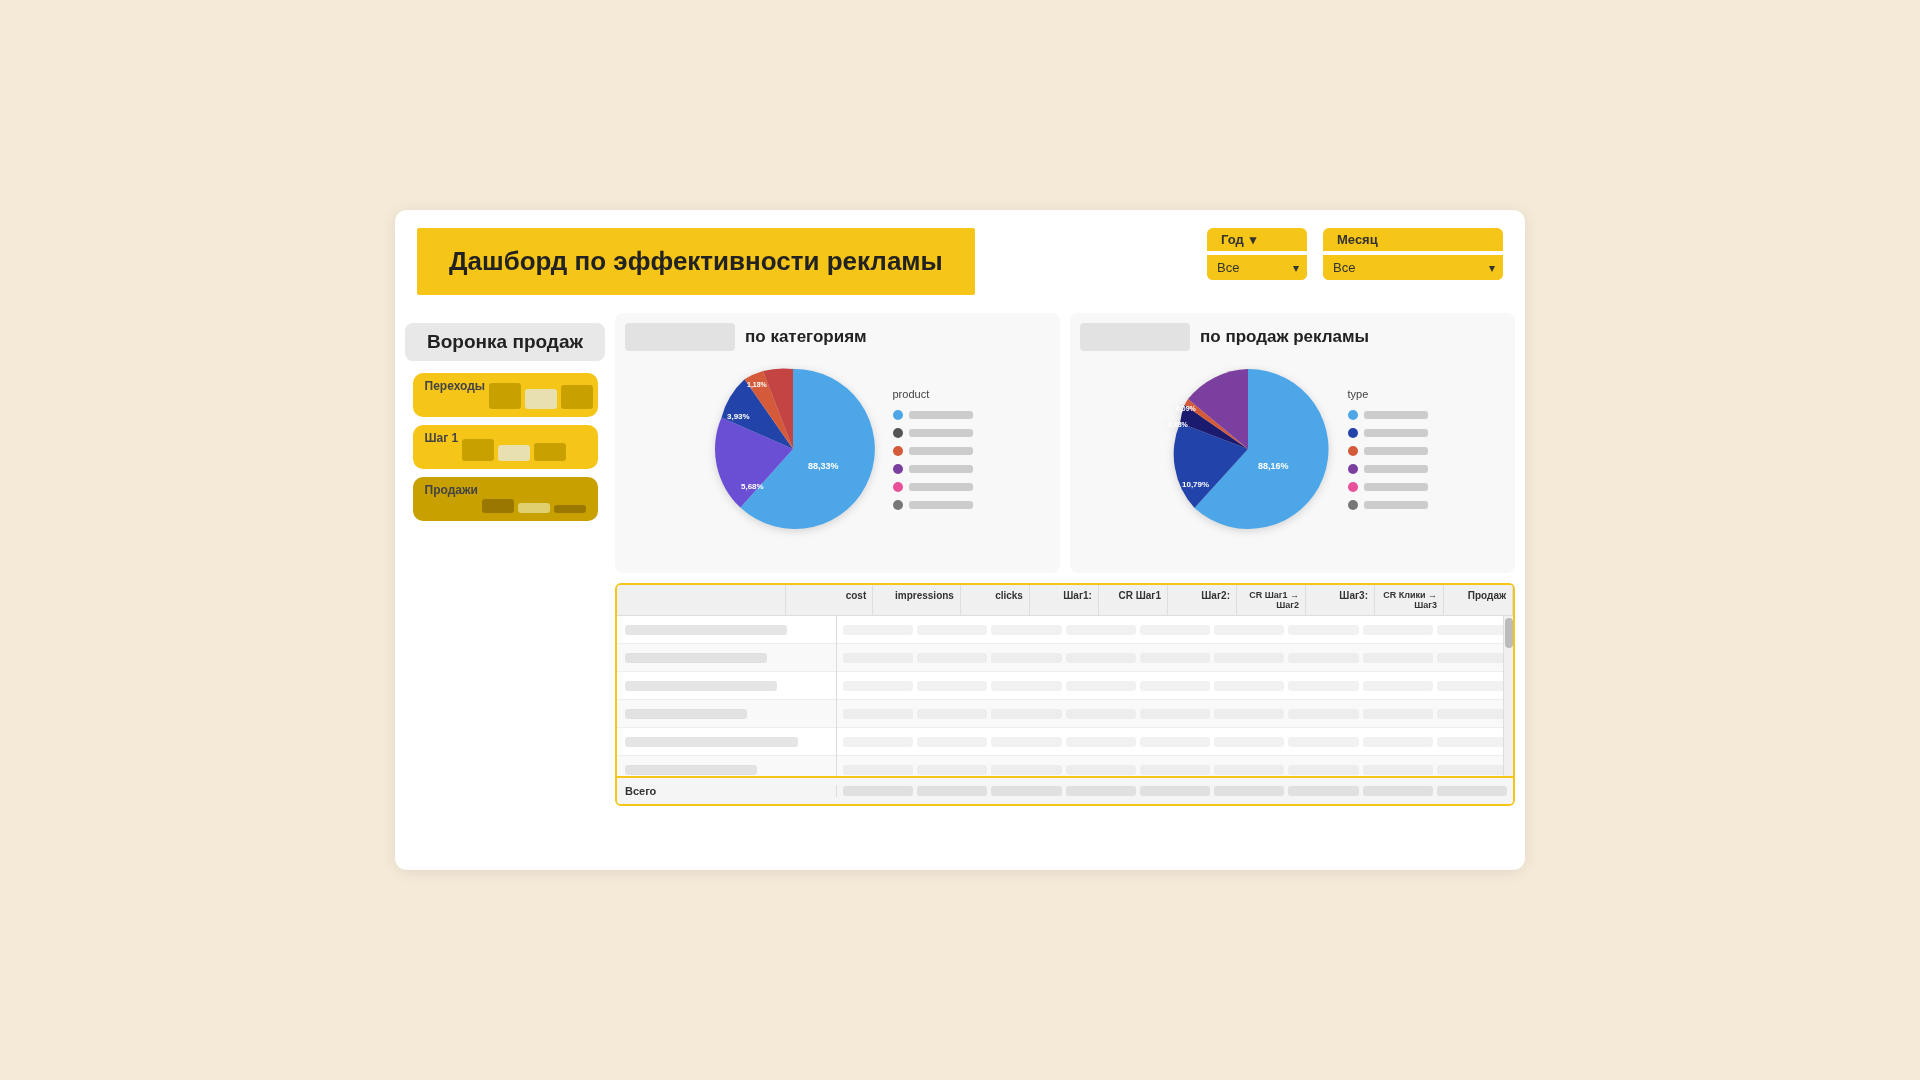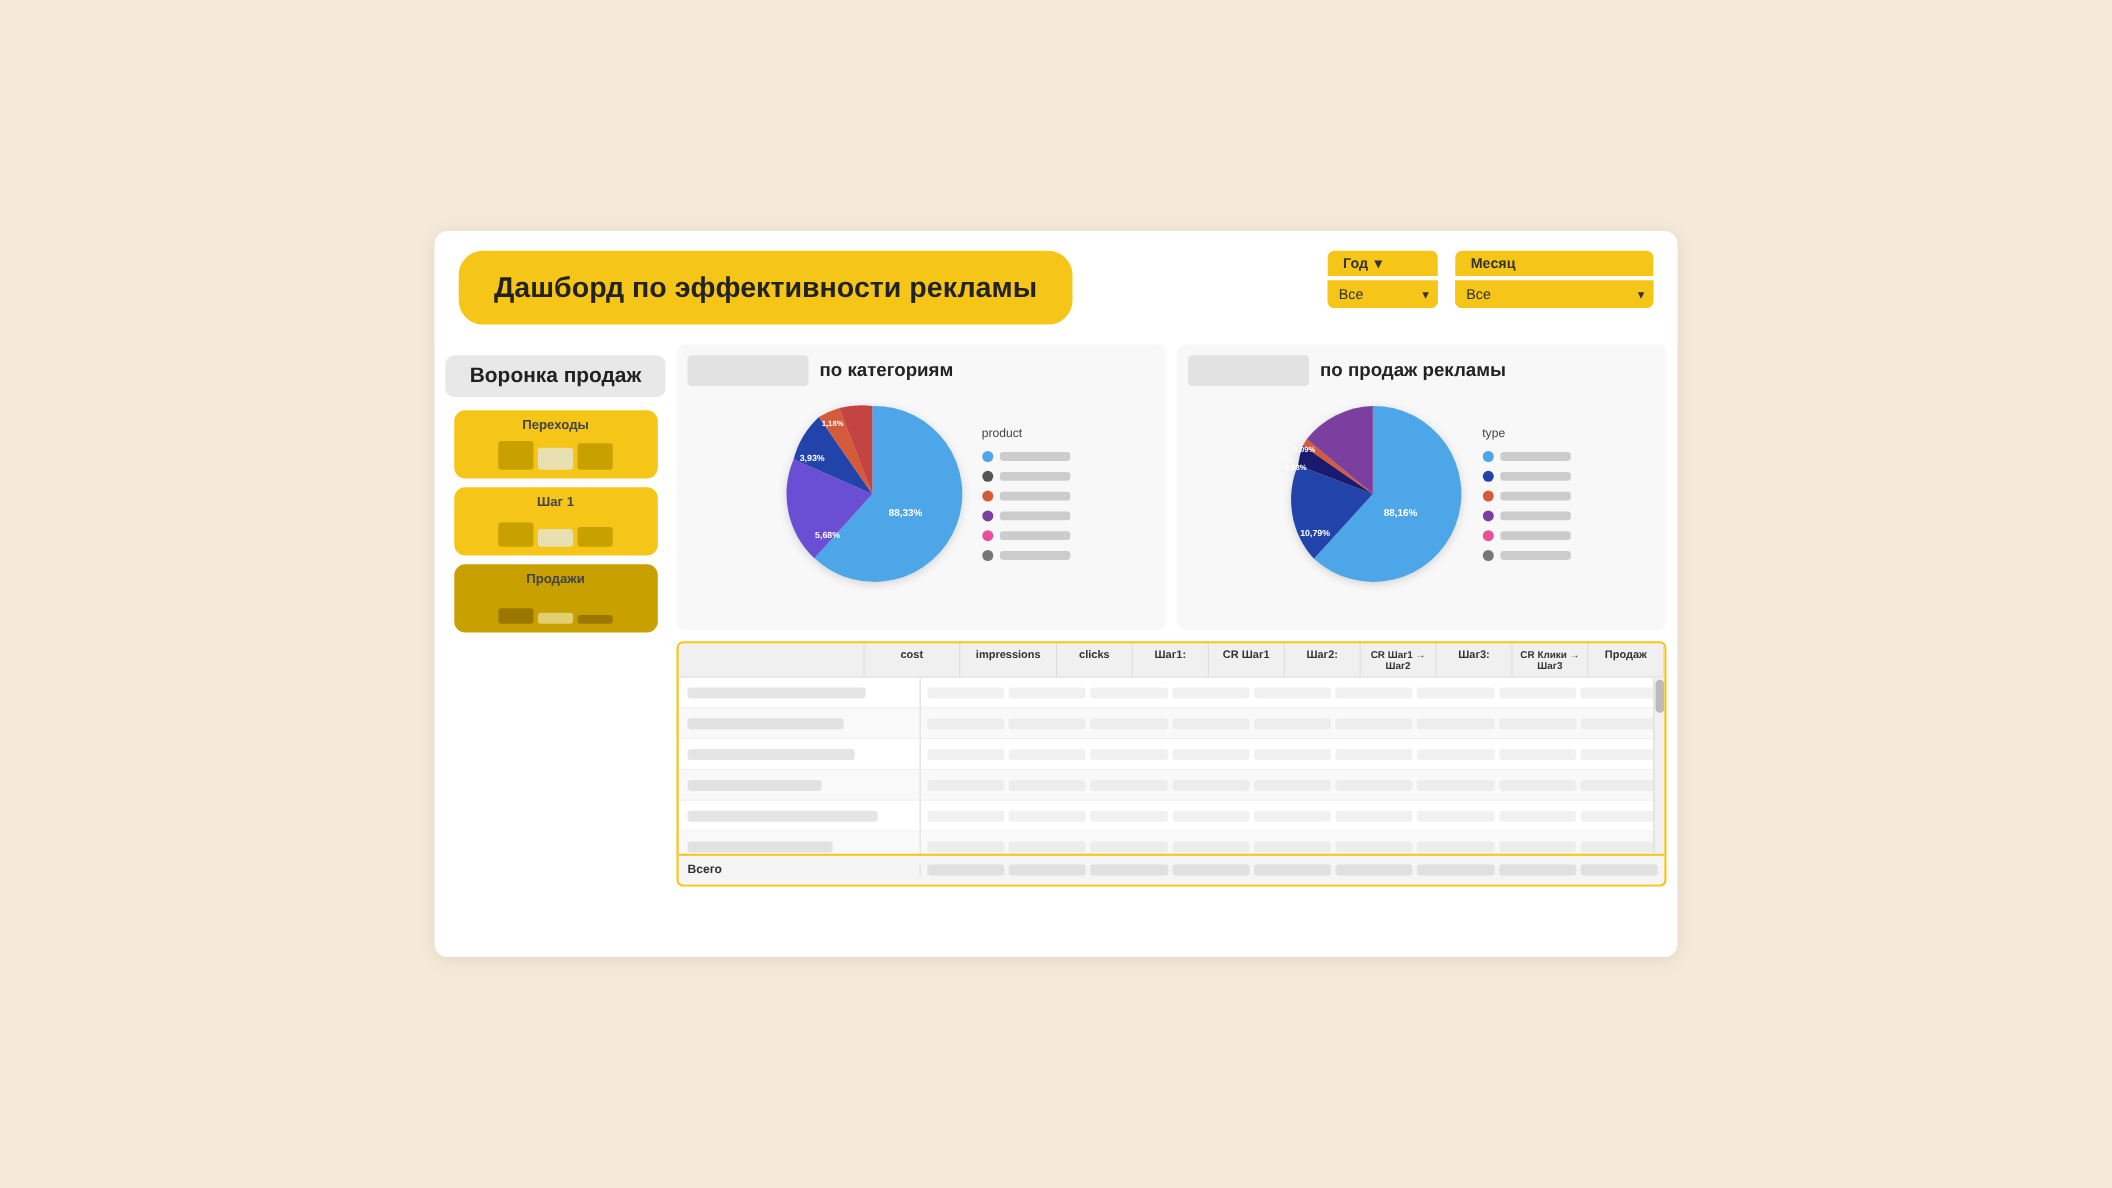--- a/index.html
+++ b/index.html
@@ -25,21 +25,21 @@
     .header-row {
       display: flex;
       align-items: flex-start;
       padding: 0 0 0 0;
       gap: 0;
       background: #fff;
       border-radius: 12px 12px 0 0;
     }
     .header-title-box {
       background: #f5c518;
-      border-radius: 22px;
+      border-radius: 2px;
       padding: 18px 32px;
       margin: 18px 0 18px 22px;
       flex: 0 0 auto;
     }
     .header-title {
       font-size: 26px;
       font-weight: 900;
       color: #222;
       white-space: nowrap;
     }
@@ -125,21 +125,21 @@
       text-align: center;
       width: 100%;
       margin-bottom: 4px;
     }
     .funnel-item {
       background: #f5c518;
       border-radius: 10px;
       width: 185px;
       padding: 6px 12px 8px 12px;
       display: flex;
-      flex-direction: column;
+      flex-direction: row;
       gap: 4px;
     }
     .funnel-item-label {
       font-size: 12px;
       font-weight: 600;
       color: #444;
       text-align: center;
     }
     .funnel-bars {
       display: flex;
@@ -247,21 +247,21 @@
       background: #f0f0f0;
       border-bottom: 1px solid #ddd;
     }
     .th {
       font-size: 10px;
       font-weight: 700;
       color: #333;
       padding: 5px 6px;
       border-right: 1px solid #ddd;
       flex-shrink: 0;
-      text-align: center;
+      text-align: right;
     }
     .th.med { flex: 1.2; }
     .th.sm { flex: 0.9; }
     .table-body {
       position: relative;
       height: 160px;
       overflow: hidden;
     }
     .scrollbar-track {
       position: absolute;

